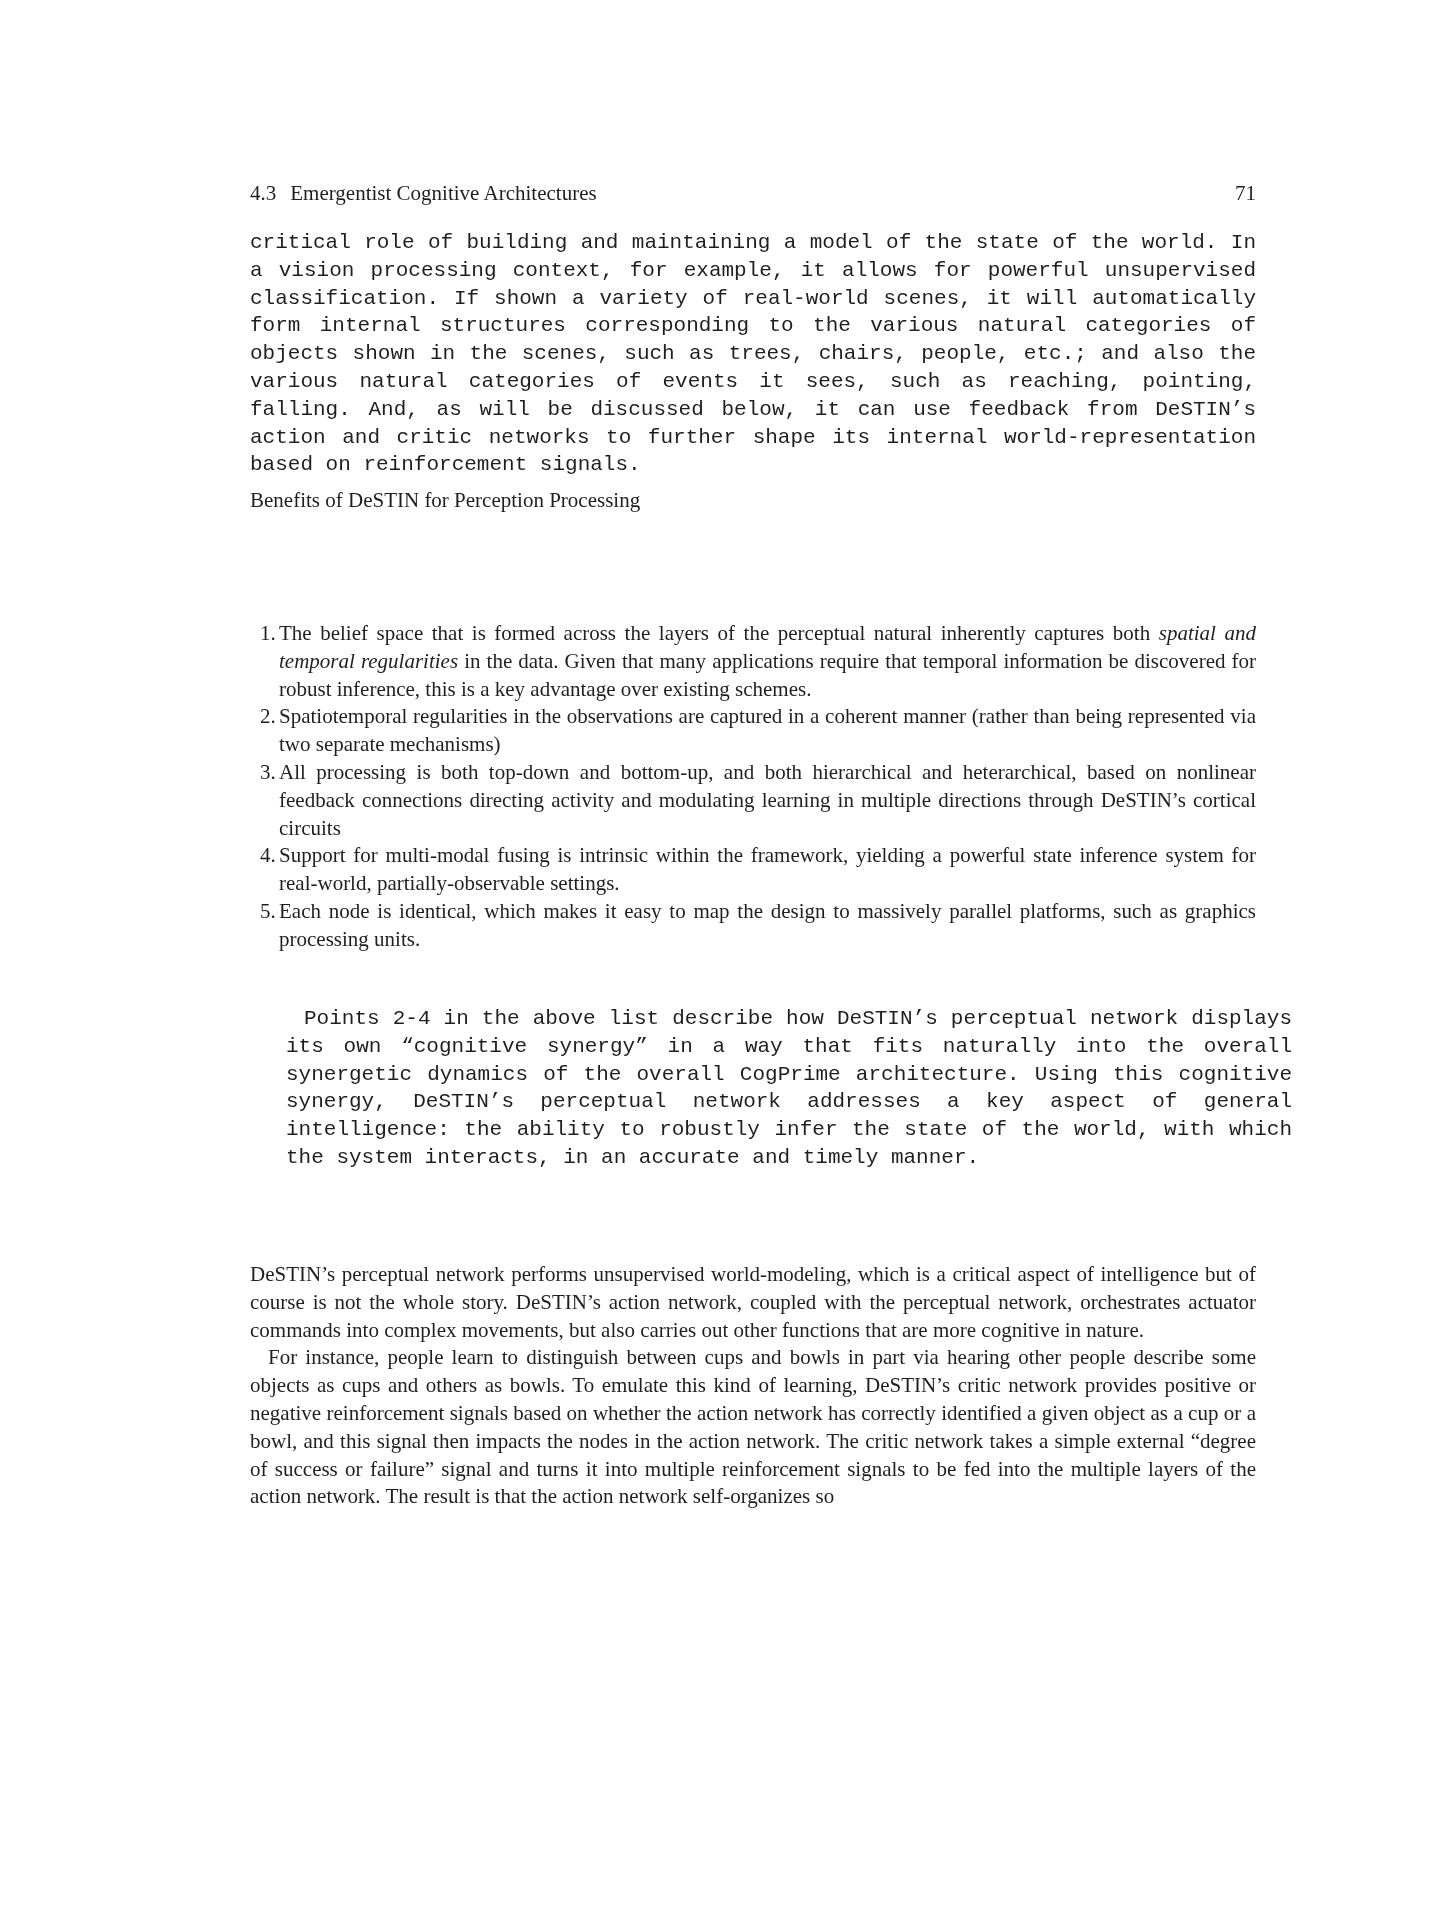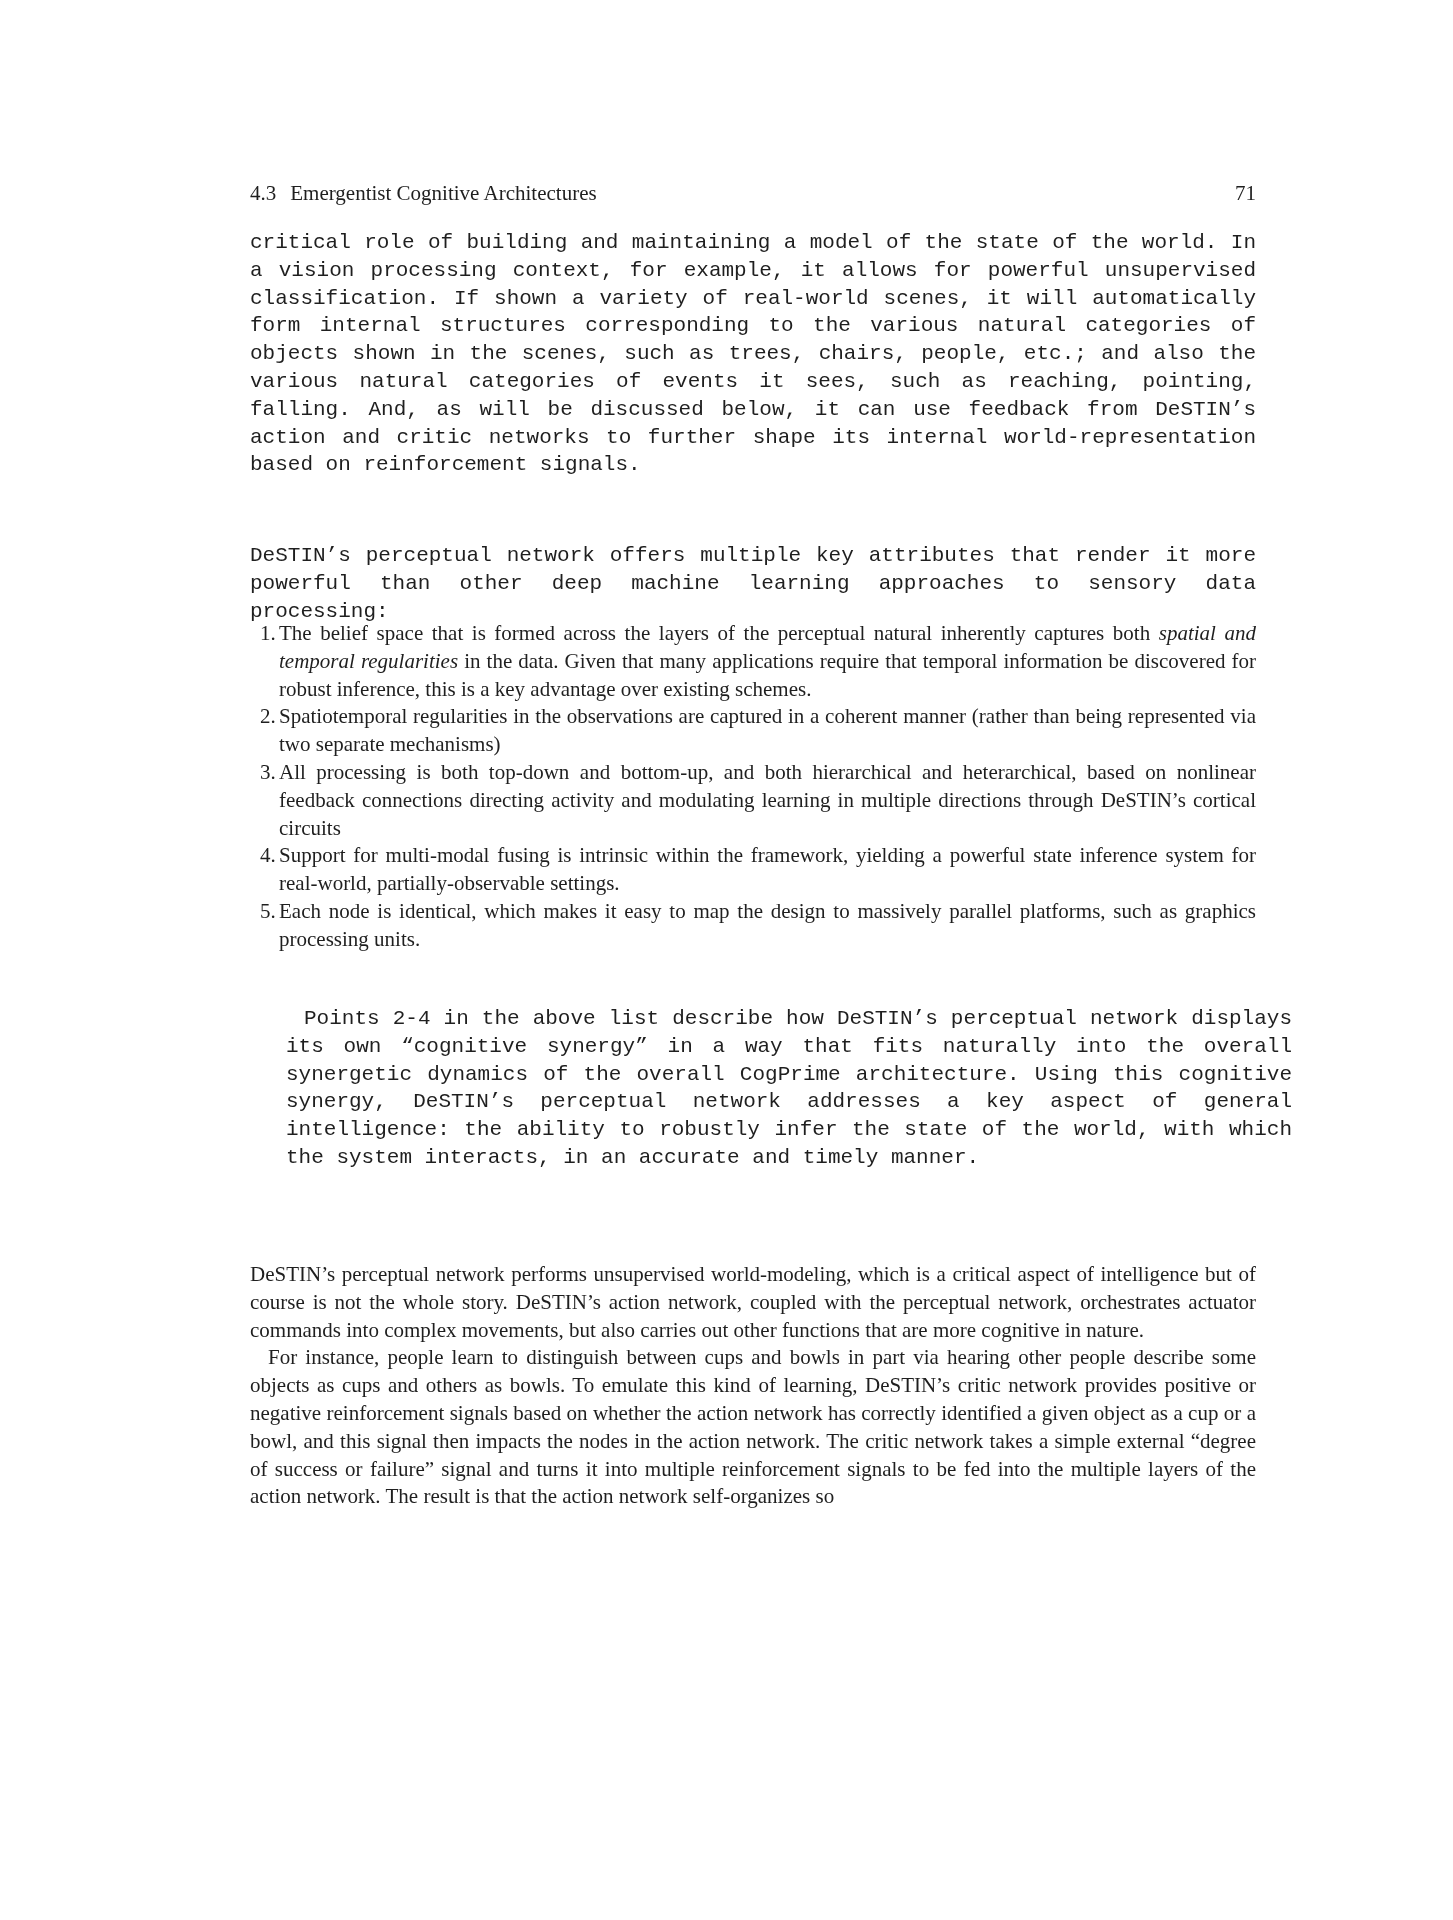--- a/index.html
+++ b/index.html
@@ -81,22 +81,22 @@
 
   <header class="col running-head">
     <span class="rh-left">
       <span class="rh-number">4.3</span><span>Emergentist Cognitive Architectures</span>
     </span>
     <span>71</span>
   </header>
 
   <p class="col body-par" style="top:229px">critical role of building and maintaining a model of the state of the world. In a vision processing context, for example, it allows for powerful unsupervised classification. If shown a variety of real-world scenes, it will automatically form internal structures corresponding to the various natural categories of objects shown in the scenes, such as trees, chairs, people, etc.; and also the various natural categories of events it sees, such as reaching, pointing, falling. And, as will be discussed below, it can use feedback from DeSTIN’s action and critic networks to further shape its internal world-representation based on reinforcement signals.</p>
 
+  <h3 class="col run-heading" style="top:487px">Benefits of DeSTIN for Perception Processing</h3>
 
-  <p class="col body-par" style="top:542px">DeSTIN’s perceptual network offers multiple key attributes that render it more powerful than other deep machine learning approaches to sensory data processing:</p>
 
   <ol class="col benefits-list" style="top:620px">
     <li class="list-item">
       <span class="list-num">1.</span>
       <span>The belief space that is formed across the layers of the perceptual natural inherently captures both </span><em class="it">spatial and temporal regularities</em><span> in the data. Given that many applications require that temporal information be discovered for robust inference, this is a key advantage over existing schemes.</span>
     </li>
     <li class="list-item">
       <span class="list-num">2.</span>
       <span>Spatiotemporal regularities in the observations are captured in a coherent manner (rather than being represented via two separate mechanisms)</span>
     </li>

